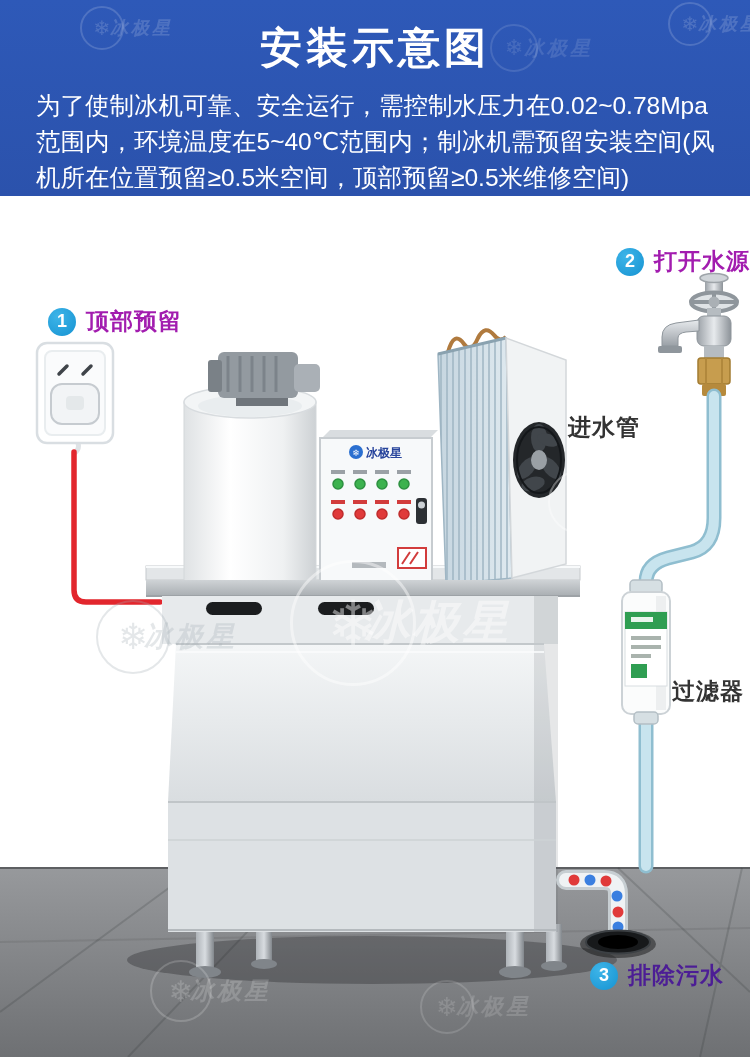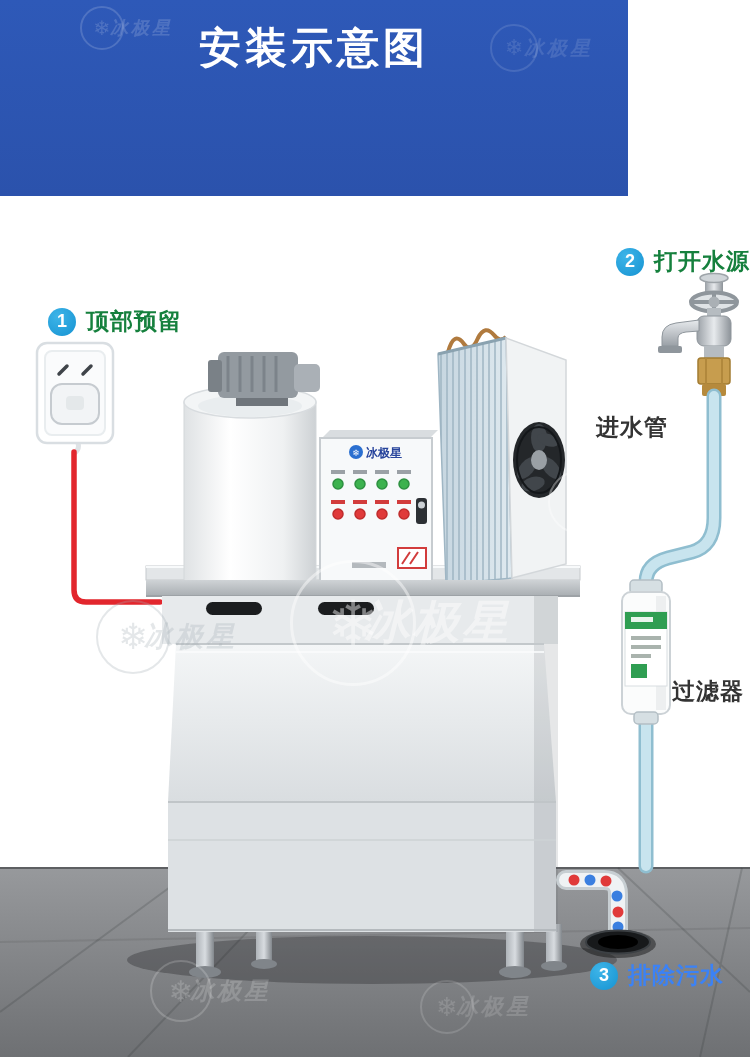--- a/index.html
+++ b/index.html
@@ -3,21 +3,21 @@
 <meta charset="utf-8">
 <style>
   html,body { margin:0; padding:0; background:#ffffff; }
   .page {
     position:relative; width:750px; height:1057px; overflow:hidden;
     background:#ffffff;
     font-family:"Liberation Sans","DejaVu Sans",sans-serif;
   }
   
   .header {
-    position:absolute; top:0; left:0; width:628px; height:196px;
+    position:absolute; top:0; left:0; width:750px; height:196px;
     background:linear-gradient(180deg,#2e59b8 0%,#2b52ac 100%);
     color:#ffffff;
   }
   .header-title {
     margin:0; padding-top:20px; text-align:center;
     font-size:42px; font-weight:bold; letter-spacing:4px;
   }
   .header-desc {
     margin:12px 34px 0 36px; font-size:24.5px; line-height:36px; font-weight:500;
   }
@@ -31,31 +31,36 @@
   }
   .wm-text { font-style:italic; font-weight:bold; margin-left:-14px; letter-spacing:3px; white-space:nowrap; }
   
   .step { position:absolute; display:flex; align-items:center; gap:10px; z-index:3; }
   .step-num {
     width:28px; height:28px; border-radius:50%; flex:none;
     background:radial-gradient(circle at 35% 30%,#3db4e8,#1693d2);
     color:#fff; font-size:18px; font-weight:bold;
     display:flex; align-items:center; justify-content:center;
   }
-  .step-label { font-size:23px; font-weight:bold; color:#15803d; letter-spacing:1px; }
-  .step-light .step-label { color:#3b82f6; }
+  .step-label { font-size:23px; font-weight:bold; color:#a21caf; letter-spacing:1px; }
+  .step-light .step-label { color:#4c1d95; }
   .pipe-label { position:absolute; font-size:23px; font-weight:bold; color:#333333; letter-spacing:1px; z-index:3; }
 </style>
 </head>
 <body>
 
 <div class="page">
 
   <div class="header">
     <h1 class="header-title">安装示意图</h1>
+    <div class="header-desc">
+      <div>为了使制冰机可靠、安全运行，需控制水压力在0.02~0.78Mpa</div>
+      <div>范围内，环境温度在5~40℃范围内；制冰机需预留安装空间(风</div>
+      <div>机所在位置预留≥0.5米空间，顶部预留≥0.5米维修空间)</div>
+    </div>
   </div>
 
   <svg class="illustration" width="750" height="1057" viewBox="0 0 750 1057">
     <defs>
       <linearGradient id="gFloor" x1="0" y1="0" x2="0" y2="1">
         <stop offset="0" stop-color="#97999c"></stop>
           <stop offset="1" stop-color="#6e7073"></stop>
       </linearGradient>
       <linearGradient id="gFoot" x1="0" y1="0" x2="1" y2="0">
         <stop offset="0" stop-color="#aeb3b8"></stop>
@@ -344,16 +349,16 @@
   </div>
   <div class="step" style="left:616px; top:246px;">
     <span class="step-num">2</span>
     <span class="step-label">打开水源</span>
   </div>
   <div class="step step-light" style="left:590px; top:960px;">
     <span class="step-num">3</span>
     <span class="step-label">排除污水</span>
   </div>
 
-  <div class="pipe-label" style="left:596px; top:412px;">进水管</div>
+  <div class="pipe-label" style="left:568px; top:412px;">进水管</div>
   <div class="pipe-label" style="left:672px; top:676px;">过滤器</div>
 
 </div>
 
 </body></html>

